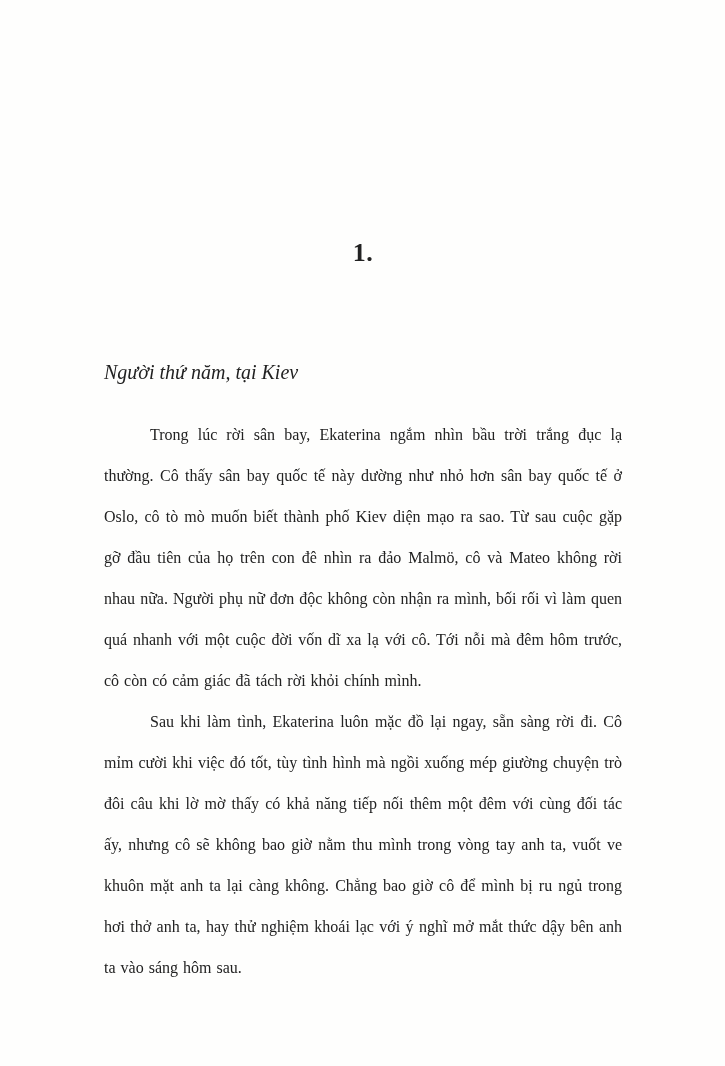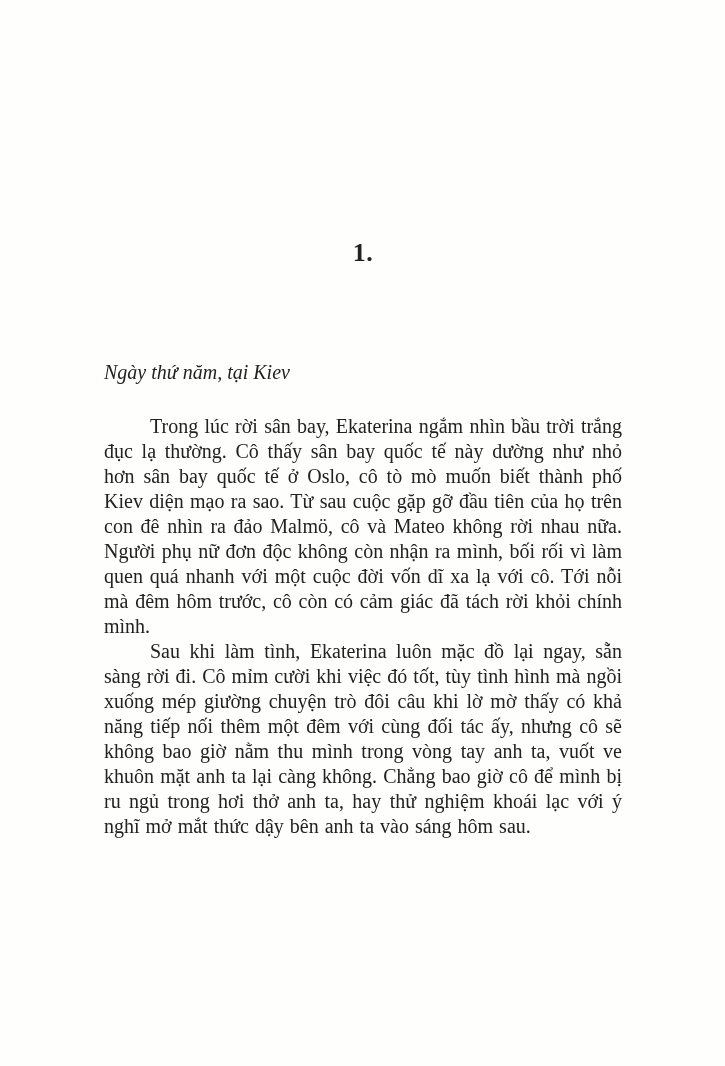--- a/index.html
+++ b/index.html
@@ -32,32 +32,32 @@
     .section-heading {
       margin-top: 93px;
       font-style: italic;
       font-size: 20px;
     }
     .body-text {
       margin-top: 30px;
     }
     .body-text p {
       margin: 0;
-      font-size: 20px;
-      line-height: 25px;
+      font-size: 16px;
+      line-height: 41px;
       text-align: justify;
       text-indent: 46px;
       word-spacing: 1px;
     }
   </style>
 </head>
 <body>
 
 <div class="book-page">
   <div class="chapter-number">1.</div>
 
-  <div class="section-heading">Ngày thứ năm, tại Kiev</div>
+  <div class="section-heading">Người thứ năm, tại Kiev</div>
 
   <div class="body-text">
     <p>Trong lúc rời sân bay, Ekaterina ngắm nhìn bầu trời trắng đục lạ thường. Cô thấy sân bay quốc tế này dường như nhỏ hơn sân bay quốc tế ở Oslo, cô tò mò muốn biết thành phố Kiev diện mạo ra sao. Từ sau cuộc gặp gỡ đầu tiên của họ trên con đê nhìn ra đảo Malmö, cô và Mateo không rời nhau nữa. Người phụ nữ đơn độc không còn nhận ra mình, bối rối vì làm quen quá nhanh với một cuộc đời vốn dĩ xa lạ với cô. Tới nỗi mà đêm hôm trước, cô còn có cảm giác đã tách rời khỏi chính mình.</p>
     <p>Sau khi làm tình, Ekaterina luôn mặc đồ lại ngay, sẵn sàng rời đi. Cô mỉm cười khi việc đó tốt, tùy tình hình mà ngồi xuống mép giường chuyện trò đôi câu khi lờ mờ thấy có khả năng tiếp nối thêm một đêm với cùng đối tác ấy, nhưng cô sẽ không bao giờ nằm thu mình trong vòng tay anh ta, vuốt ve khuôn mặt anh ta lại càng không. Chẳng bao giờ cô để mình bị ru ngủ trong hơi thở anh ta, hay thử nghiệm khoái lạc với ý nghĩ mở mắt thức dậy bên anh ta vào sáng hôm sau.</p>
   </div>
 </div>
 
 </body></html>

